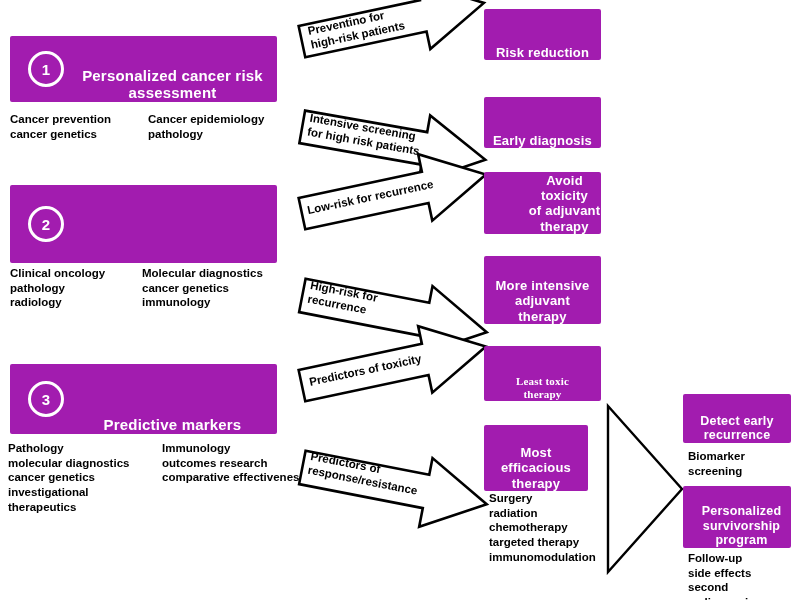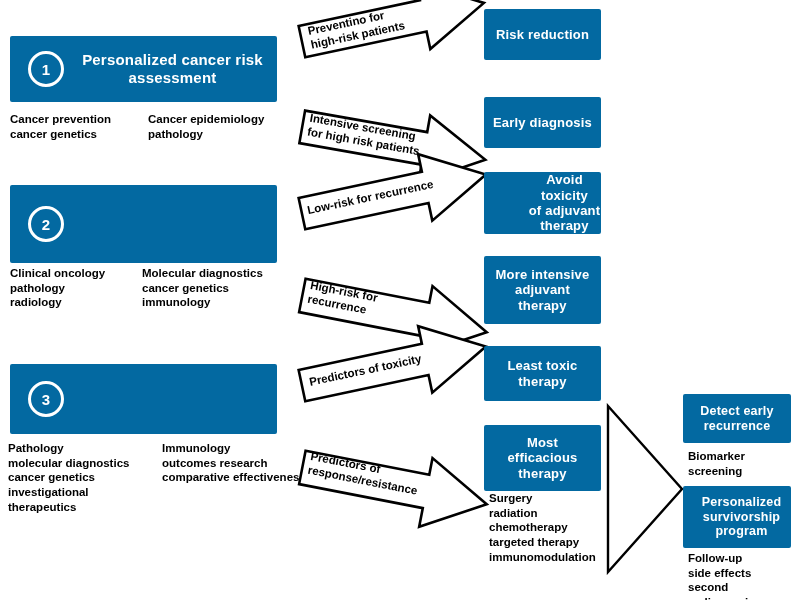--- a/index.html
+++ b/index.html
@@ -16,25 +16,25 @@
     position: relative;
     width: 794px;
     height: 600px;
     background: #ffffff;
     overflow: hidden;
   }
 
   
   .blackbox {
     position: absolute;
-    background: #0369a1;
+    background: #a21caf;
     color: #ffffff;
     border-radius: 2px;
     display: flex;
-    align-items: center;
+    align-items: flex-end;
     box-sizing: border-box;
     font-weight: bold;
     letter-spacing: 0.2px;
   }
   .blackbox.center {
     justify-content: center;
     text-align: center;
   }
   .blackbox .boxlabel {
     display: block;
@@ -126,20 +126,21 @@
 pathology
 radiology</div>
   <div class="textblock" style="left:142px; top:266px; width:145px;">Molecular diagnostics
 cancer genetics
 immunology</div>
 
   <div class="blackbox" style="left:10px; top:364px; width:267px; height:70px; padding-left:72px; padding-right:14px;">
     <span class="badge" style="left:18px; top:17px;">
         <span>3</span>
       </span>
+    <span class="boxlabel" style="font-size:15px; text-align:center; width:100%;">Predictive markers</span>
   </div>
   <div class="textblock" style="left:8px; top:441px; width:150px;">Pathology
 molecular diagnostics
 cancer genetics
 investigational therapeutics</div>
   <div class="textblock" style="left:162px; top:441px; width:160px;">Immunology
 outcomes research
 comparative effectiveness</div>
 
   <div class="arrowwrap" style="left:300px; top:4px; width:190px; height:76px; transform:rotate(-12deg); transform-origin:0 50%;">
@@ -202,25 +203,25 @@
 therapy</span>
   </div>
 
   <div class="blackbox center" style="left:484px; top:256px; width:117px; height:68px;">
     <span class="boxlabel" style="font-size:13px; width:100%;">More intensive
 adjuvant
 therapy</span>
   </div>
 
   <div class="blackbox center" style="left:484px; top:346px; width:117px; height:55px;">
-    <span class="boxlabel" style="font-size:13px; width:100%;">Least toxic
-therapy</span>
-  </div>
-
-  <div class="blackbox center" style="left:484px; top:425px; width:117px; height:66px;">
+    <span class="boxlabel" style="font-size:11px; width:100%;font-family:Liberation Serif, serif;">Least toxic
+therapy</span>
+  </div>
+
+  <div class="blackbox center" style="left:484px; top:425px; width:104px; height:66px;">
     <span class="boxlabel" style="font-size:13px; width:100%;">Most
 efficacious
 therapy</span>
   </div>
 
   <div class="textblock" style="left:489px; top:491px; width:125px;">Surgery
 radiation
 chemotherapy
 targeted therapy
 immunomodulation</div>

